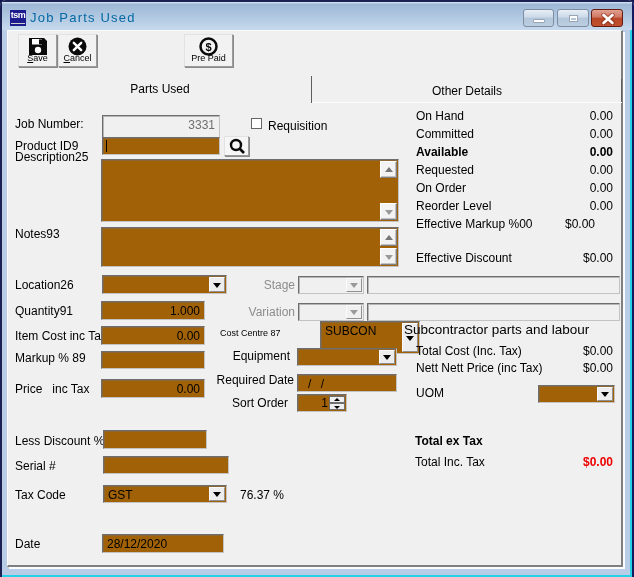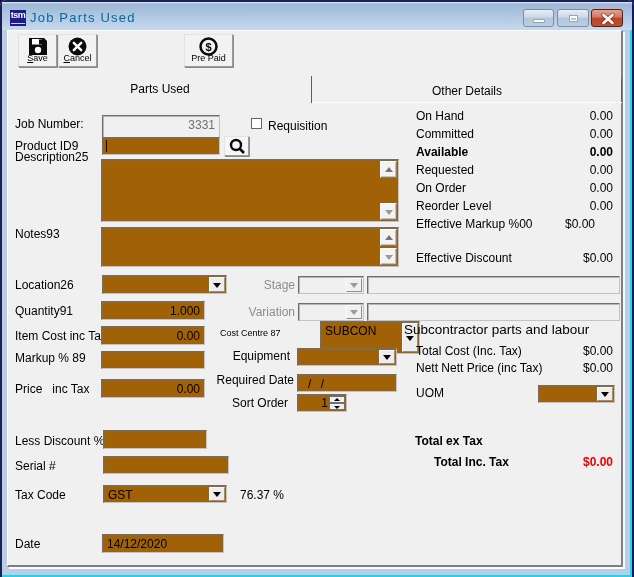--- a/index.html
+++ b/index.html
@@ -208,18 +208,18 @@
         <span class="arr"></span>
       </div>
     </div>
 
   <div class="tb" style="left:103px;top:430px;width:104px;height:19px;"></div>
   <div class="tb" style="left:103px;top:456px;width:126px;height:18px;"></div>
   <div class="tb" style="left:103px;top:485px;width:124px;height:18px;padding:2px 0 0 4px;">GST<div class="dbtn">
         <span class="arr"></span>
       </div></div>
   <div class="lbl" style="left:240px;top:489px;">76.37 %</div>
-  <div class="tb" style="left:102px;top:534px;width:122px;height:19px;padding:2px 0 0 4px;">14/12/2020</div>
+  <div class="tb" style="left:102px;top:534px;width:122px;height:19px;padding:2px 0 0 4px;">28/12/2020</div>
 
   <div class="lbl" style="left:415px;top:435px;font-weight:bold;">Total ex Tax</div>
-  <div class="lbl" style="left:434px;top:456px;font-weight:bold;">Total Inc. Tax</div>
+  <div class="lbl" style="left:415px;top:456px;font-weight:normal;">Total Inc. Tax</div>
   <div class="val" style="left:513px;top:456px;width:100px;font-weight:bold;color:#ee0000;">$0.00</div>
 </div>
 
 </body></html>

